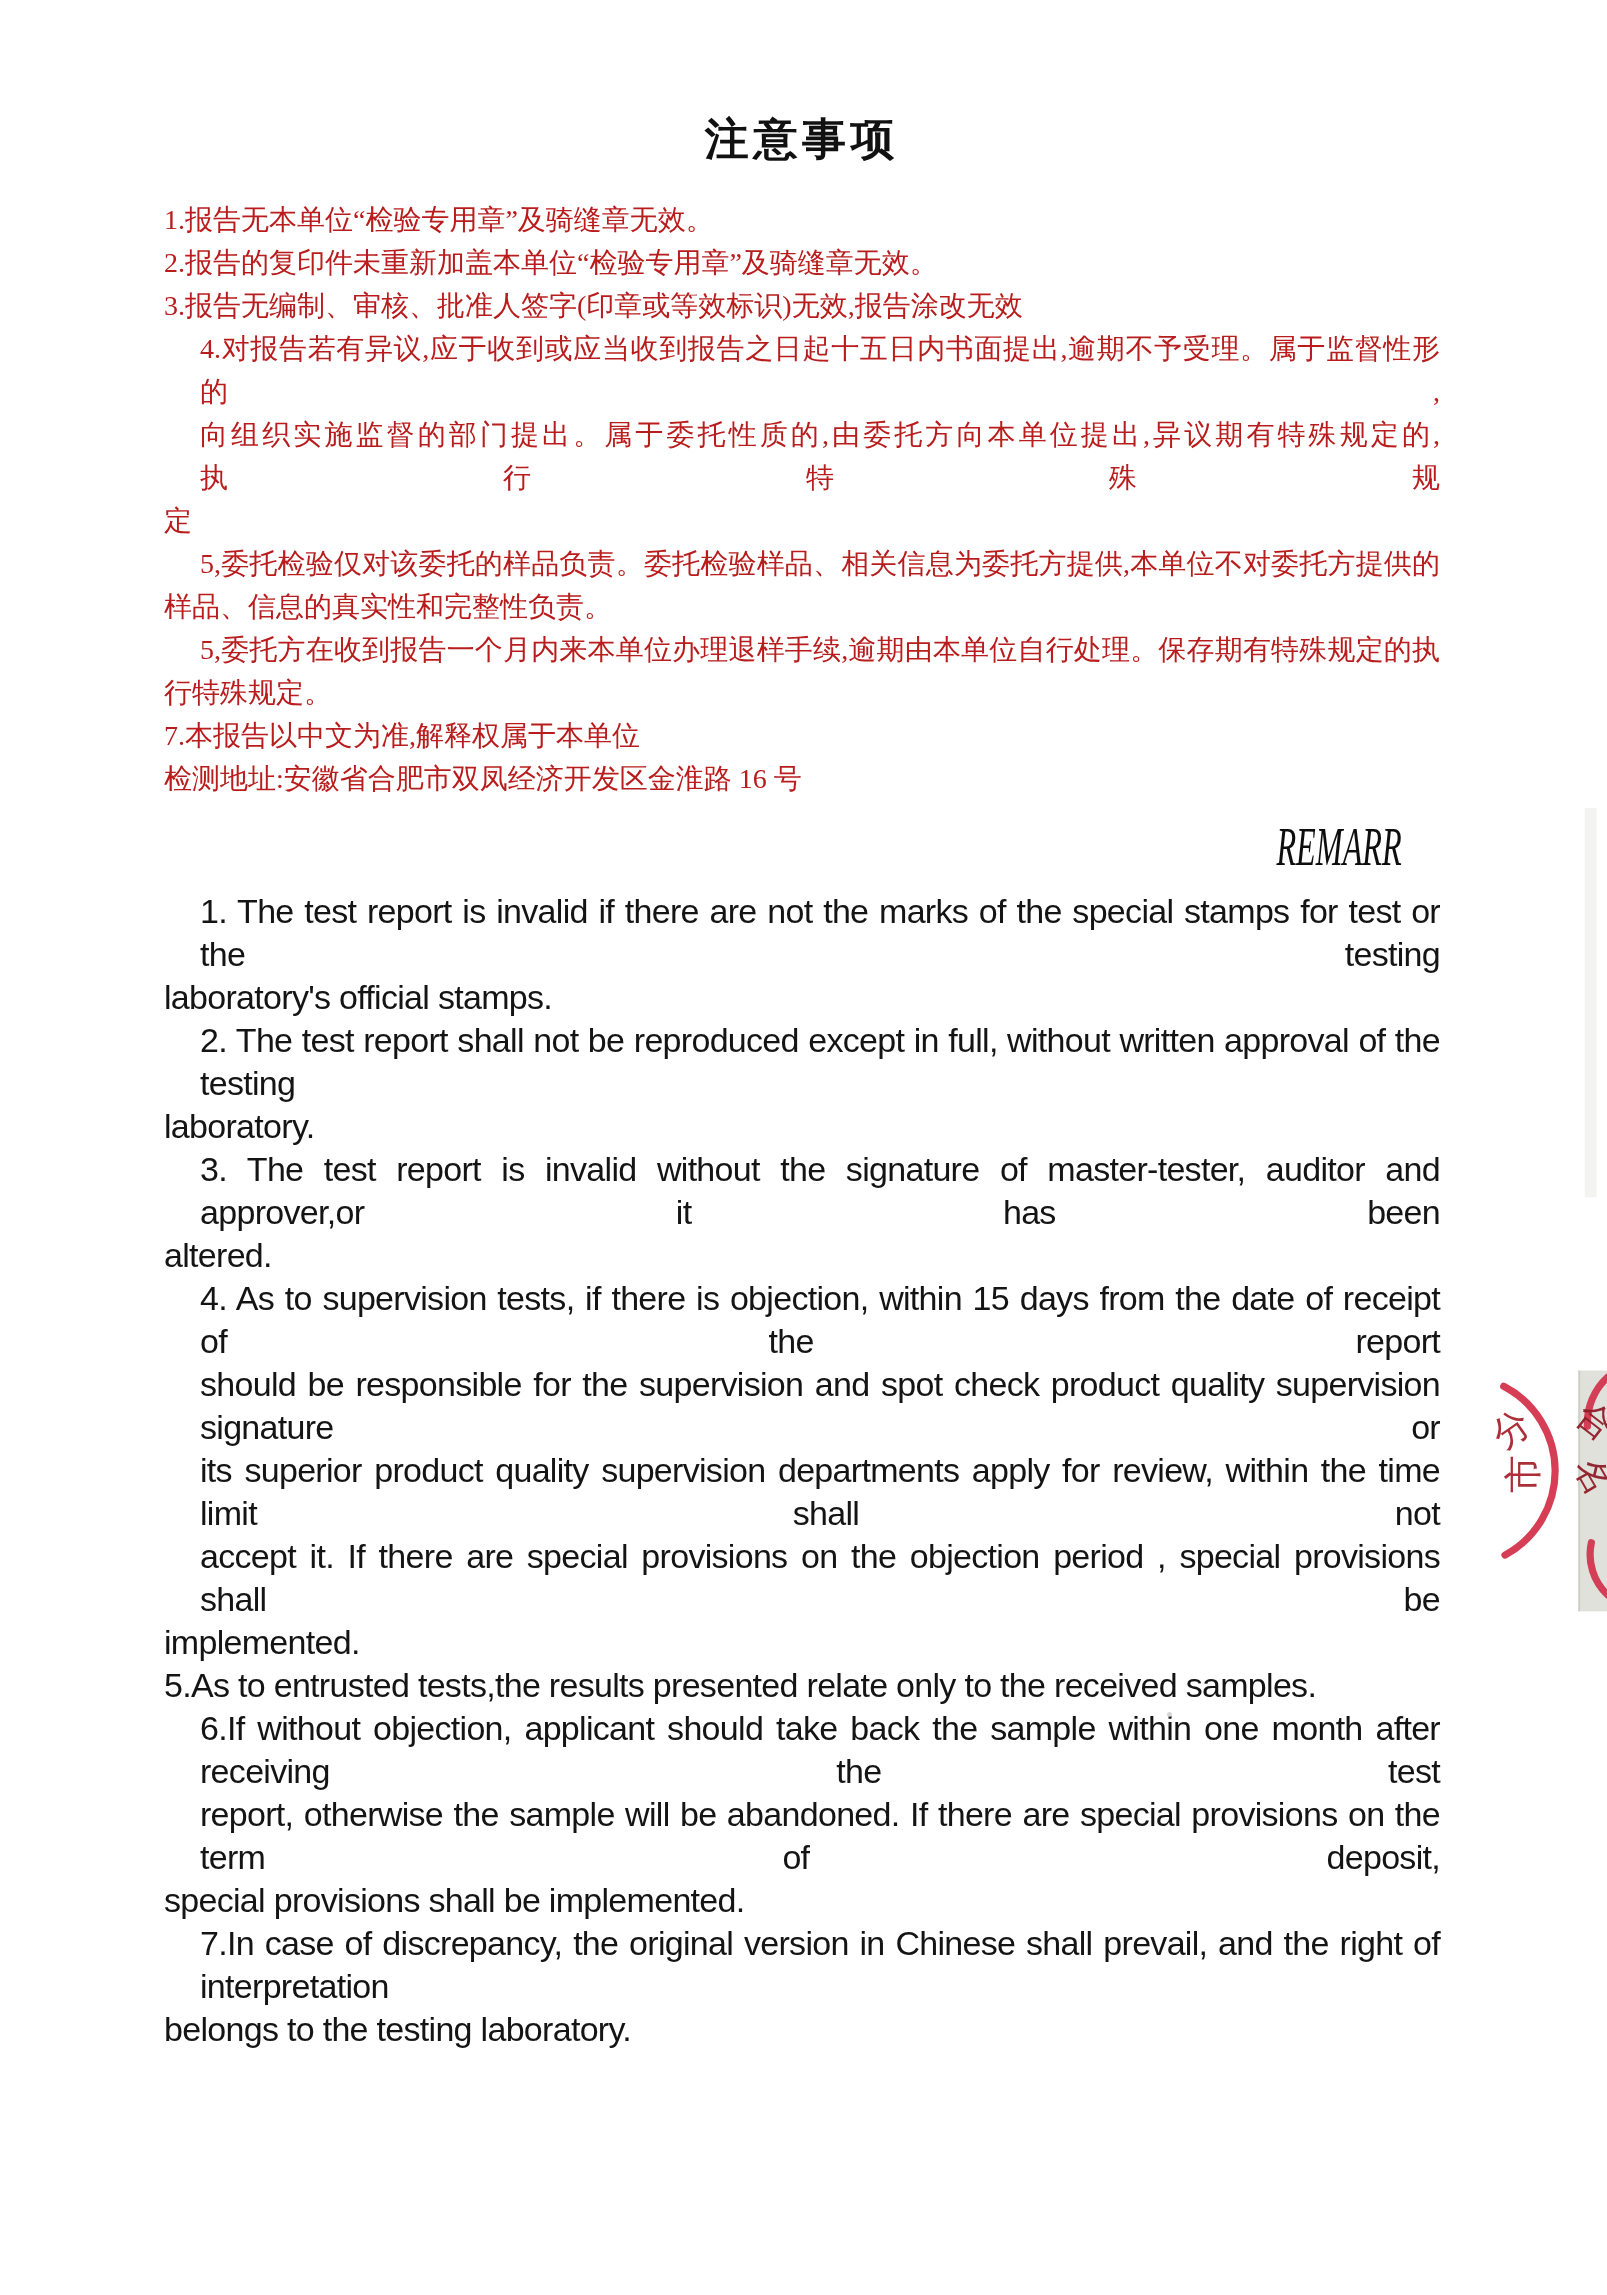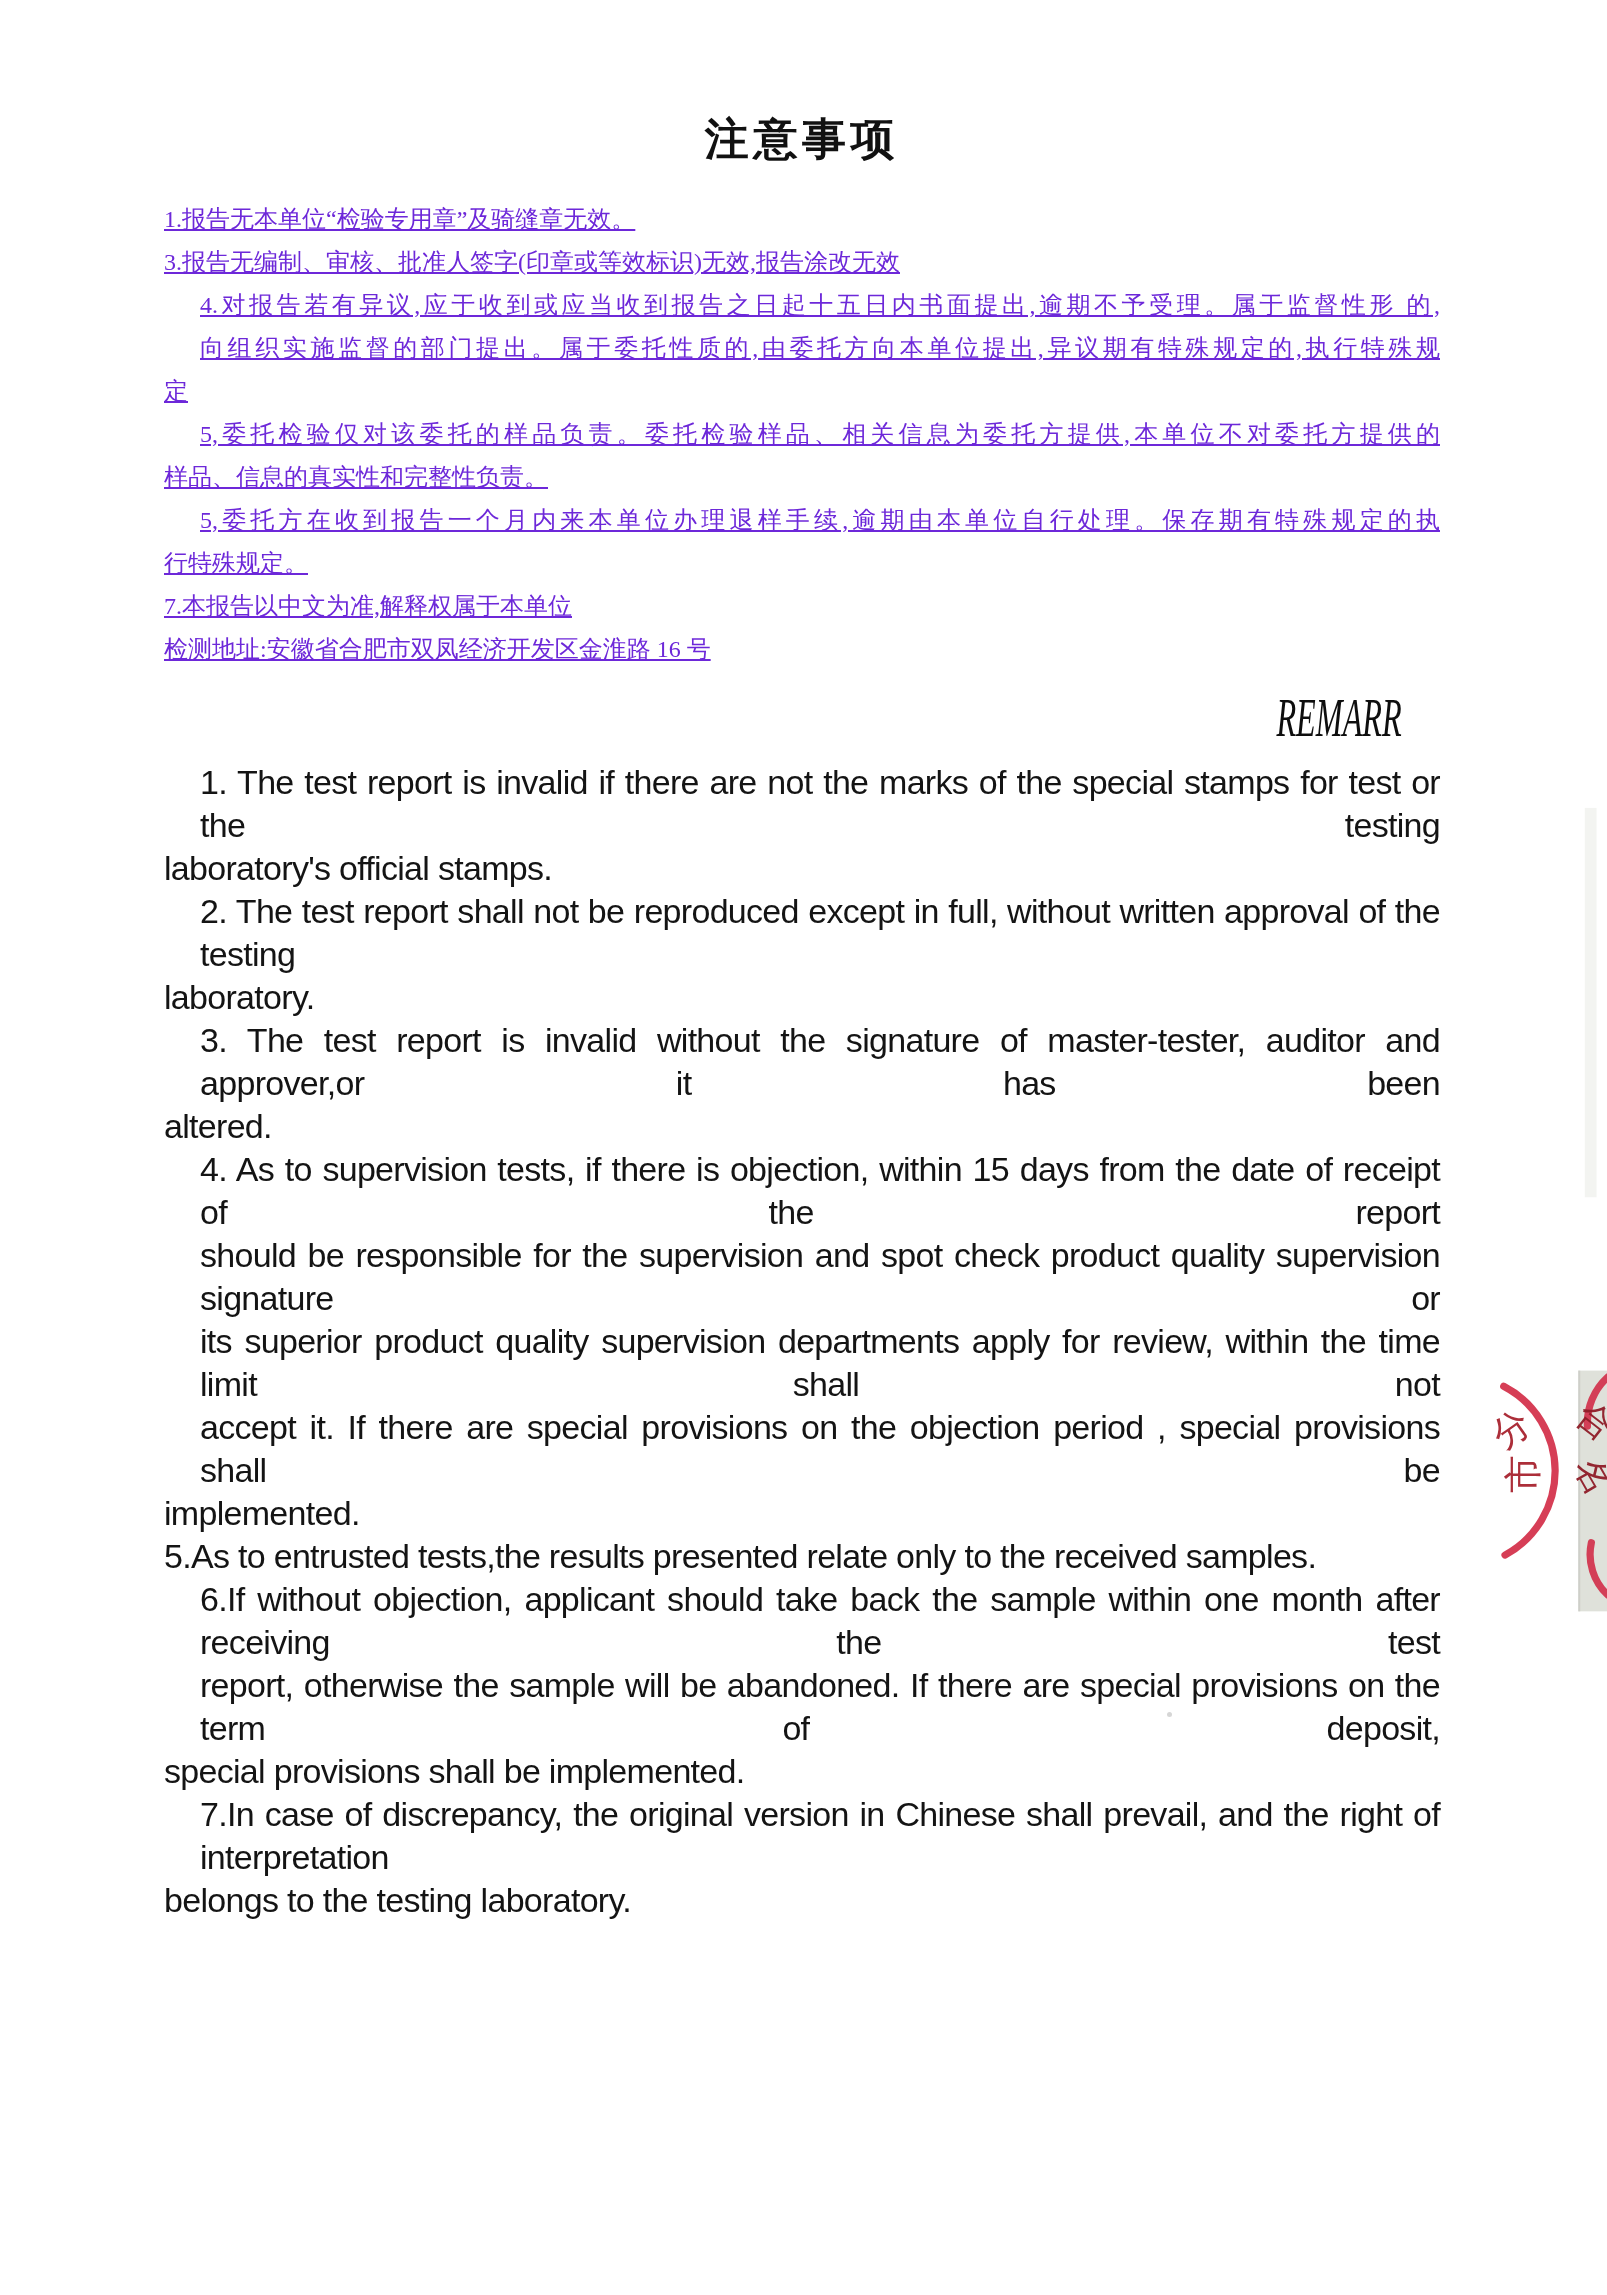--- a/index.html
+++ b/index.html
@@ -38,24 +38,23 @@
     display: block;
     overflow: visible;
   }
   .fill {
     text-align: justify;
     text-align-last: justify;
     margin-left: 36px;
   }
   .cn-list {
     font-family: "Liberation Serif", "DejaVu Serif", serif;
-    font-size: 24px;
+    font-size: 28px;
     line-height: 43px;
-    color: #6d28d9;
-    text-decoration: underline;
+    color: #b91c1c;
   }
   .cn-list .ln { word-break: keep-all; }
   .remark-title-wrap {
     margin: 17px 0 14.4px 0;
     text-align: right;
     font-style: italic;
   }
   .remark-title {
     display: inline-block;
     font-family: "Liberation Serif", "DejaVu Serif", serif;
@@ -92,20 +91,23 @@
 </head>
 <body>
 
 <div class="page">
 
   <h1 class="cn-title">注意事项</h1>
 
   <div class="cn-list">
     <p>
       <span class="ln">1.报告无本单位“检验专用章”及骑缝章无效。</span>
+    </p>
+    <p>
+      <span class="ln">2.报告的复印件未重新加盖本单位“检验专用章”及骑缝章无效。</span>
     </p>
     <p>
       <span class="ln">3.报告无编制、审核、批准人签字(印章或等效标识)无效,报告涂改无效</span>
     </p>
     <p>
       <span class="ln fill">4.对报告若有异议,应于收到或应当收到报告之日起十五日内书面提出,逾期不予受理。属于监督性形 的,</span>
       <span class="ln fill">向组织实施监督的部门提出。属于委托性质的,由委托方向本单位提出,异议期有特殊规定的,执行特殊规</span>
       <span class="ln">定</span>
     </p>
     <p>

